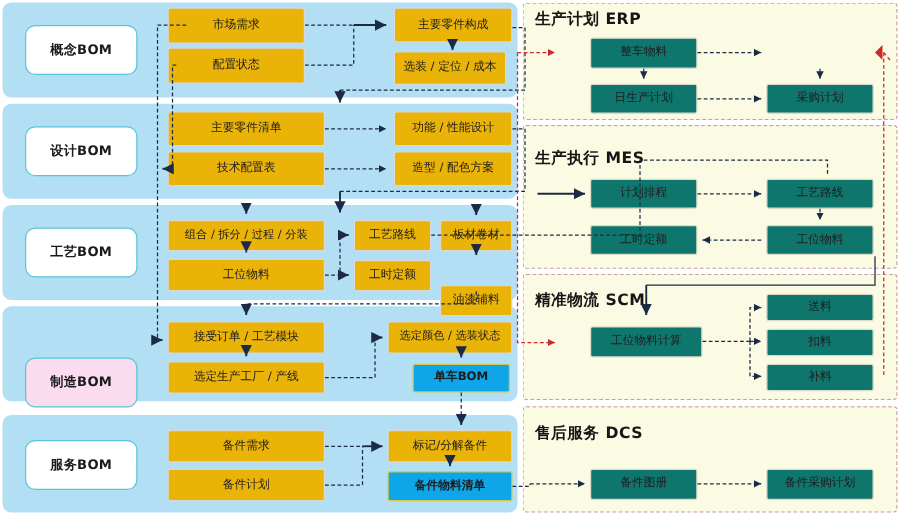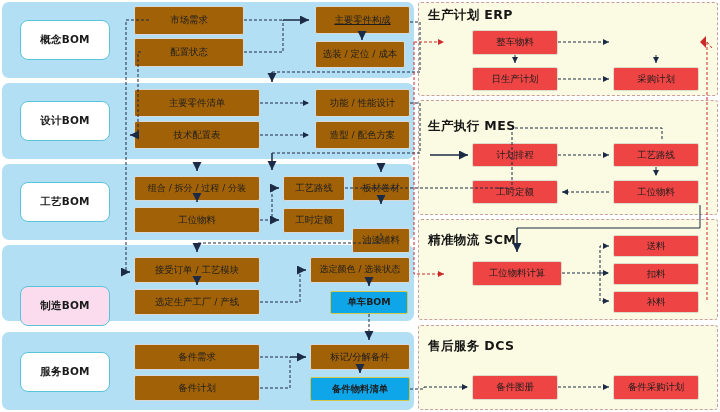--- a/index.html
+++ b/index.html
@@ -36,32 +36,32 @@
     color:#1b1b1b;
     letter-spacing:.2px;
     box-sizing:border-box;
   }
   .bom-chip.pink{background:#fbdcef;}
 
   
   .node{
     position:absolute;
     box-sizing:border-box;
-    background:#a16207;
+    background:#eab308;
     border:1px solid #d8d8d8;
     border-radius:2px;
     display:flex;align-items:center;justify-content:center;
     font-size:9.4px;
     color:#1d1d1d;
     text-align:center;
     line-height:1.1;
     white-space:nowrap;
   }
   .node.yellow{background:#0ea5e9;border-color:#cfc84a;font-weight:bold;}
-  .node.erp{background:#ef4444;border-color:#dddccb;text-align:right;}
+  .node.erp{background:#0f766e;border-color:#dddccb;text-align:right;}
 
   
   .panel{
     position:absolute;
     left:418px;
     width:300px;
     box-sizing:border-box;
     background:#fafbe2;
     border:1px dashed #c9a0a0;
     border-radius:3px;
@@ -91,21 +91,21 @@
   <div class="bom-row" style="top:332px;height:78px;"></div>
 
   <div class="bom-chip" style="top:20px;">概念BOM</div>
   <div class="bom-chip" style="top:101px;">设计BOM</div>
   <div class="bom-chip" style="top:182px;">工艺BOM</div>
   <div class="bom-chip pink" style="top:263px;margin-top:23px;">制造BOM</div>
   <div class="bom-chip" style="top:352px;">服务BOM</div>
 
   <div class="node" style="left:134px;top:6px;width:110px;height:29px;">市场需求</div>
   <div class="node" style="left:134px;top:38px;width:110px;height:29px;">配置状态</div>
-  <div class="node" style="left:315px;top:6px;width:95px;height:28px;text-decoration:underline;">主要零件构成</div>
+  <div class="node" style="left:315px;top:6px;width:95px;height:28px;">主要零件构成</div>
   <div class="node" style="left:315px;top:41px;width:90px;height:27px;">选装 / 定位 / 成本</div>
 
   <div class="node" style="left:134px;top:89px;width:126px;height:28px;">主要零件清单</div>
   <div class="node" style="left:134px;top:121px;width:126px;height:28px;">技术配置表</div>
   <div class="node" style="left:315px;top:89px;width:95px;height:28px;">功能 / 性能设计</div>
   <div class="node" style="left:315px;top:121px;width:95px;height:28px;">造型 / 配色方案</div>
 
   <div class="node" style="left:134px;top:176px;width:126px;height:25px;font-size:9px;">组合 / 拆分 / 过程 / 分装</div>
   <div class="node" style="left:134px;top:207px;width:126px;height:26px;">工位物料</div>
   <div class="node" style="left:283px;top:176px;width:62px;height:25px;">工艺路线</div>

